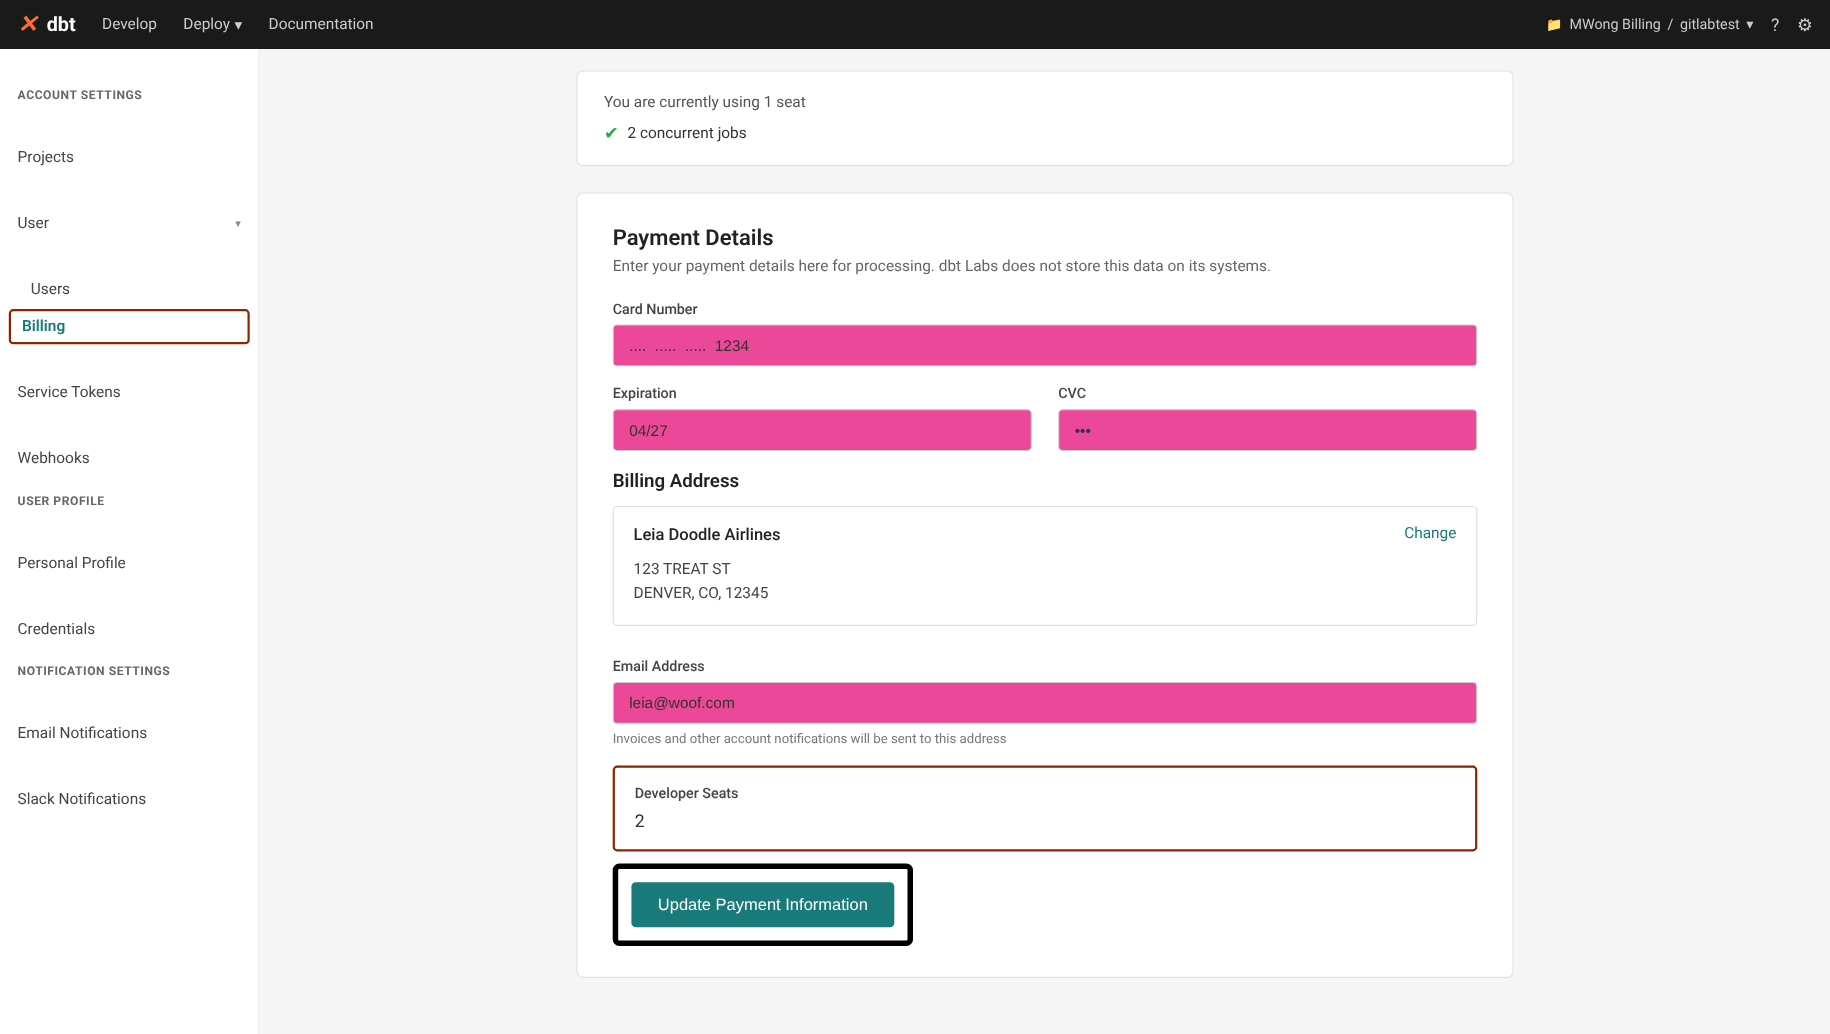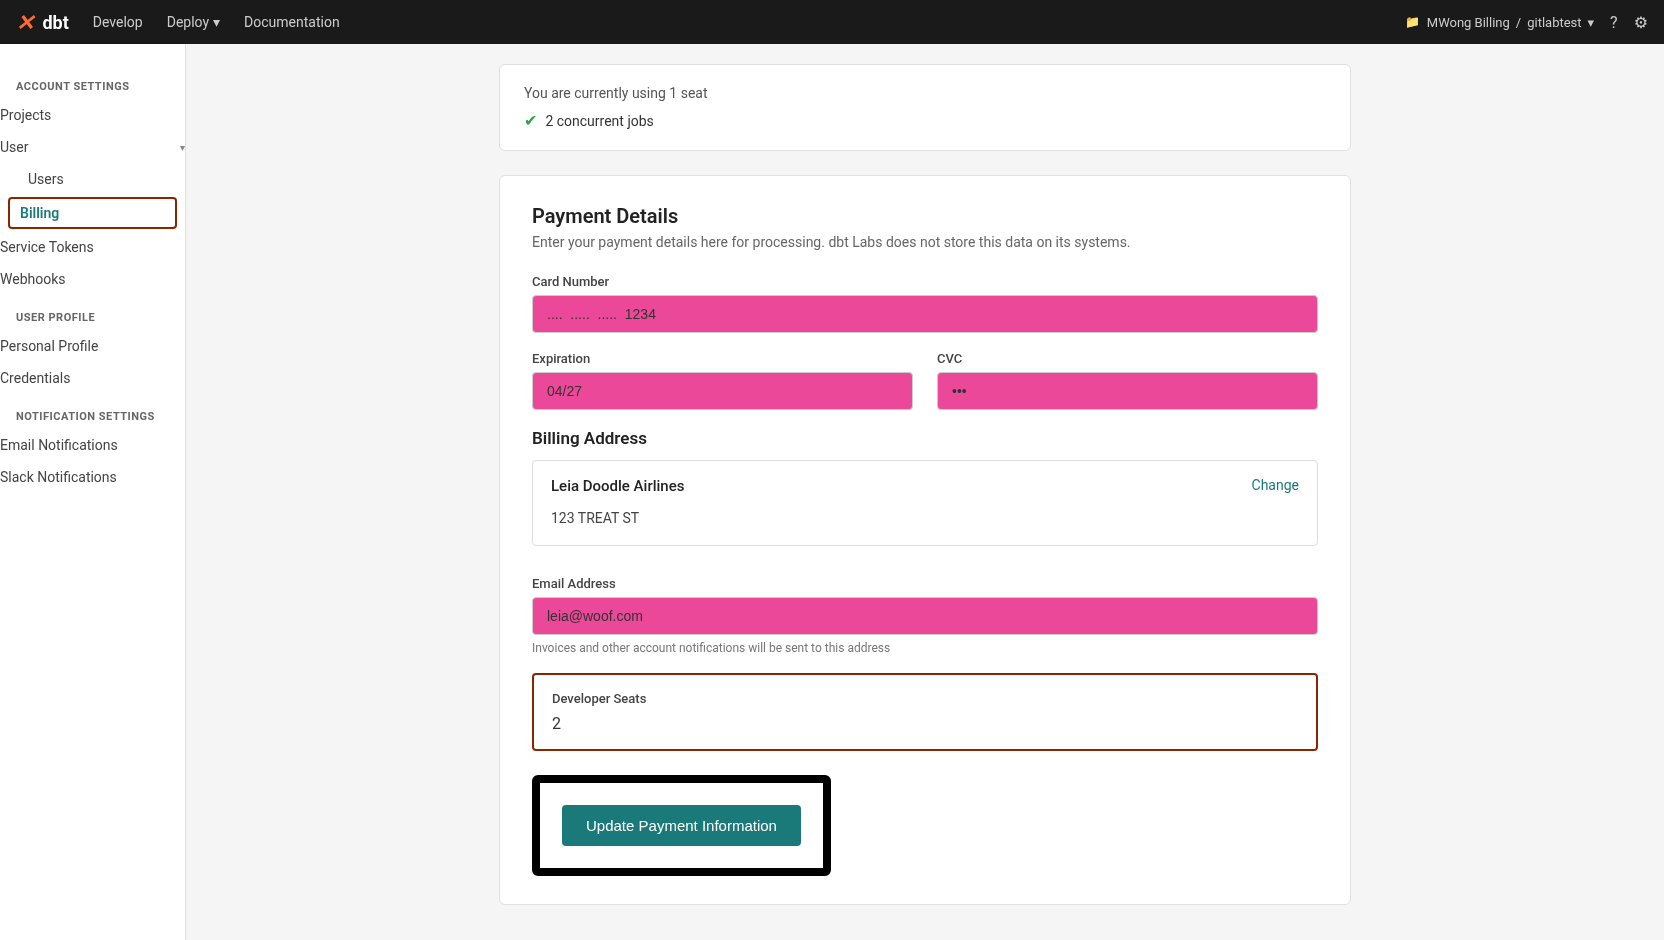--- a/index.html
+++ b/index.html
@@ -25,43 +25,44 @@
     .nav-link { color: #ccc; font-size: 14px; cursor: pointer; text-decoration: none; display: flex; align-items: center; gap: 4px; }
     .workspace-info { color: #ccc; font-size: 13px; display: flex; align-items: center; gap: 6px; }
     .workspace-icon { font-size: 12px; }
     .topnav-icon { color: #ccc; font-size: 16px; cursor: pointer; }
 
     
     .layout { display: flex; margin-top: 44px; min-height: calc(100vh - 44px); }
 
     
     .sidebar {
-      width: 186px;
+      width: 236px;
       background: white;
       border-right: 1px solid #e0e0e0;
       padding: 20px 0;
       flex-shrink: 0;
       min-height: calc(100vh - 44px);
     }
     .sidebar-section-title {
       font-size: 11px;
       font-weight: 700;
       color: #666;
       text-transform: uppercase;
       letter-spacing: 0.5px;
       padding: 16px 16px 6px 16px;
     }
     .sidebar-item {
-      padding: 8px 0;
+      padding: 8px 16px;
       cursor: pointer;
       color: #444;
       font-size: 14px;
       display: flex;
       align-items: center;
       justify-content: space-between;
+      margin-top: 28px;
     }
     .sidebar-item.active {
       background: #fff;
       color: #1a7a7a;
       font-weight: 600;
       border: 2px solid #8b2500;
       border-radius: 4px;
       margin: 2px 8px;
       padding: 6px 10px;
     }
@@ -141,25 +142,25 @@
       border-radius: 4px;
       padding: 16px 18px;
       margin-top: 8px;
     }
     .developer-seats-label { font-size: 13px; font-weight: 500; color: #444; margin-bottom: 8px; }
     .developer-seats-value { font-size: 16px; color: #333; }
 
     .invoice-note { font-size: 12px; color: #777; margin-top: 6px; }
 
     .update-btn-wrapper {
-      margin-top: 24px;
-      border: 8px solid #000000;
+      margin-top: 11px;
+      border: 5px solid #000000;
       border-radius: 6px;
       display: inline-block;
-      padding: 22px;
+      padding: 12px;
     }
     .update-btn {
       background: #1a7a7a;
       color: white;
       border: none;
       border-radius: 4px;
       padding: 12px 24px;
       font-size: 15px;
       font-weight: 500;
       cursor: pointer;
@@ -261,20 +262,21 @@
           </div>
         </div>
 
         
         <h3 class="section-title" style="font-size:17px; margin-bottom: 12px;">Billing Address</h3>
 
         <div class="billing-address-box">
           <div class="company-name">Leia Doodle Airlines</div>
           <div class="address-text">
             <div>123 TREAT ST</div>
+            <div>DENVER, CO, 12345</div>
           </div>
           <a class="change-link">Change</a>
         </div>
 
         
         <div class="form-group" style="margin-top: 30px;">
           <label class="form-label">Email Address</label>
           <input class="form-input" type="email" value="leia@woof.com" style="">
           <div class="invoice-note">Invoices and other account notifications will be sent to this address</div>
         </div>

